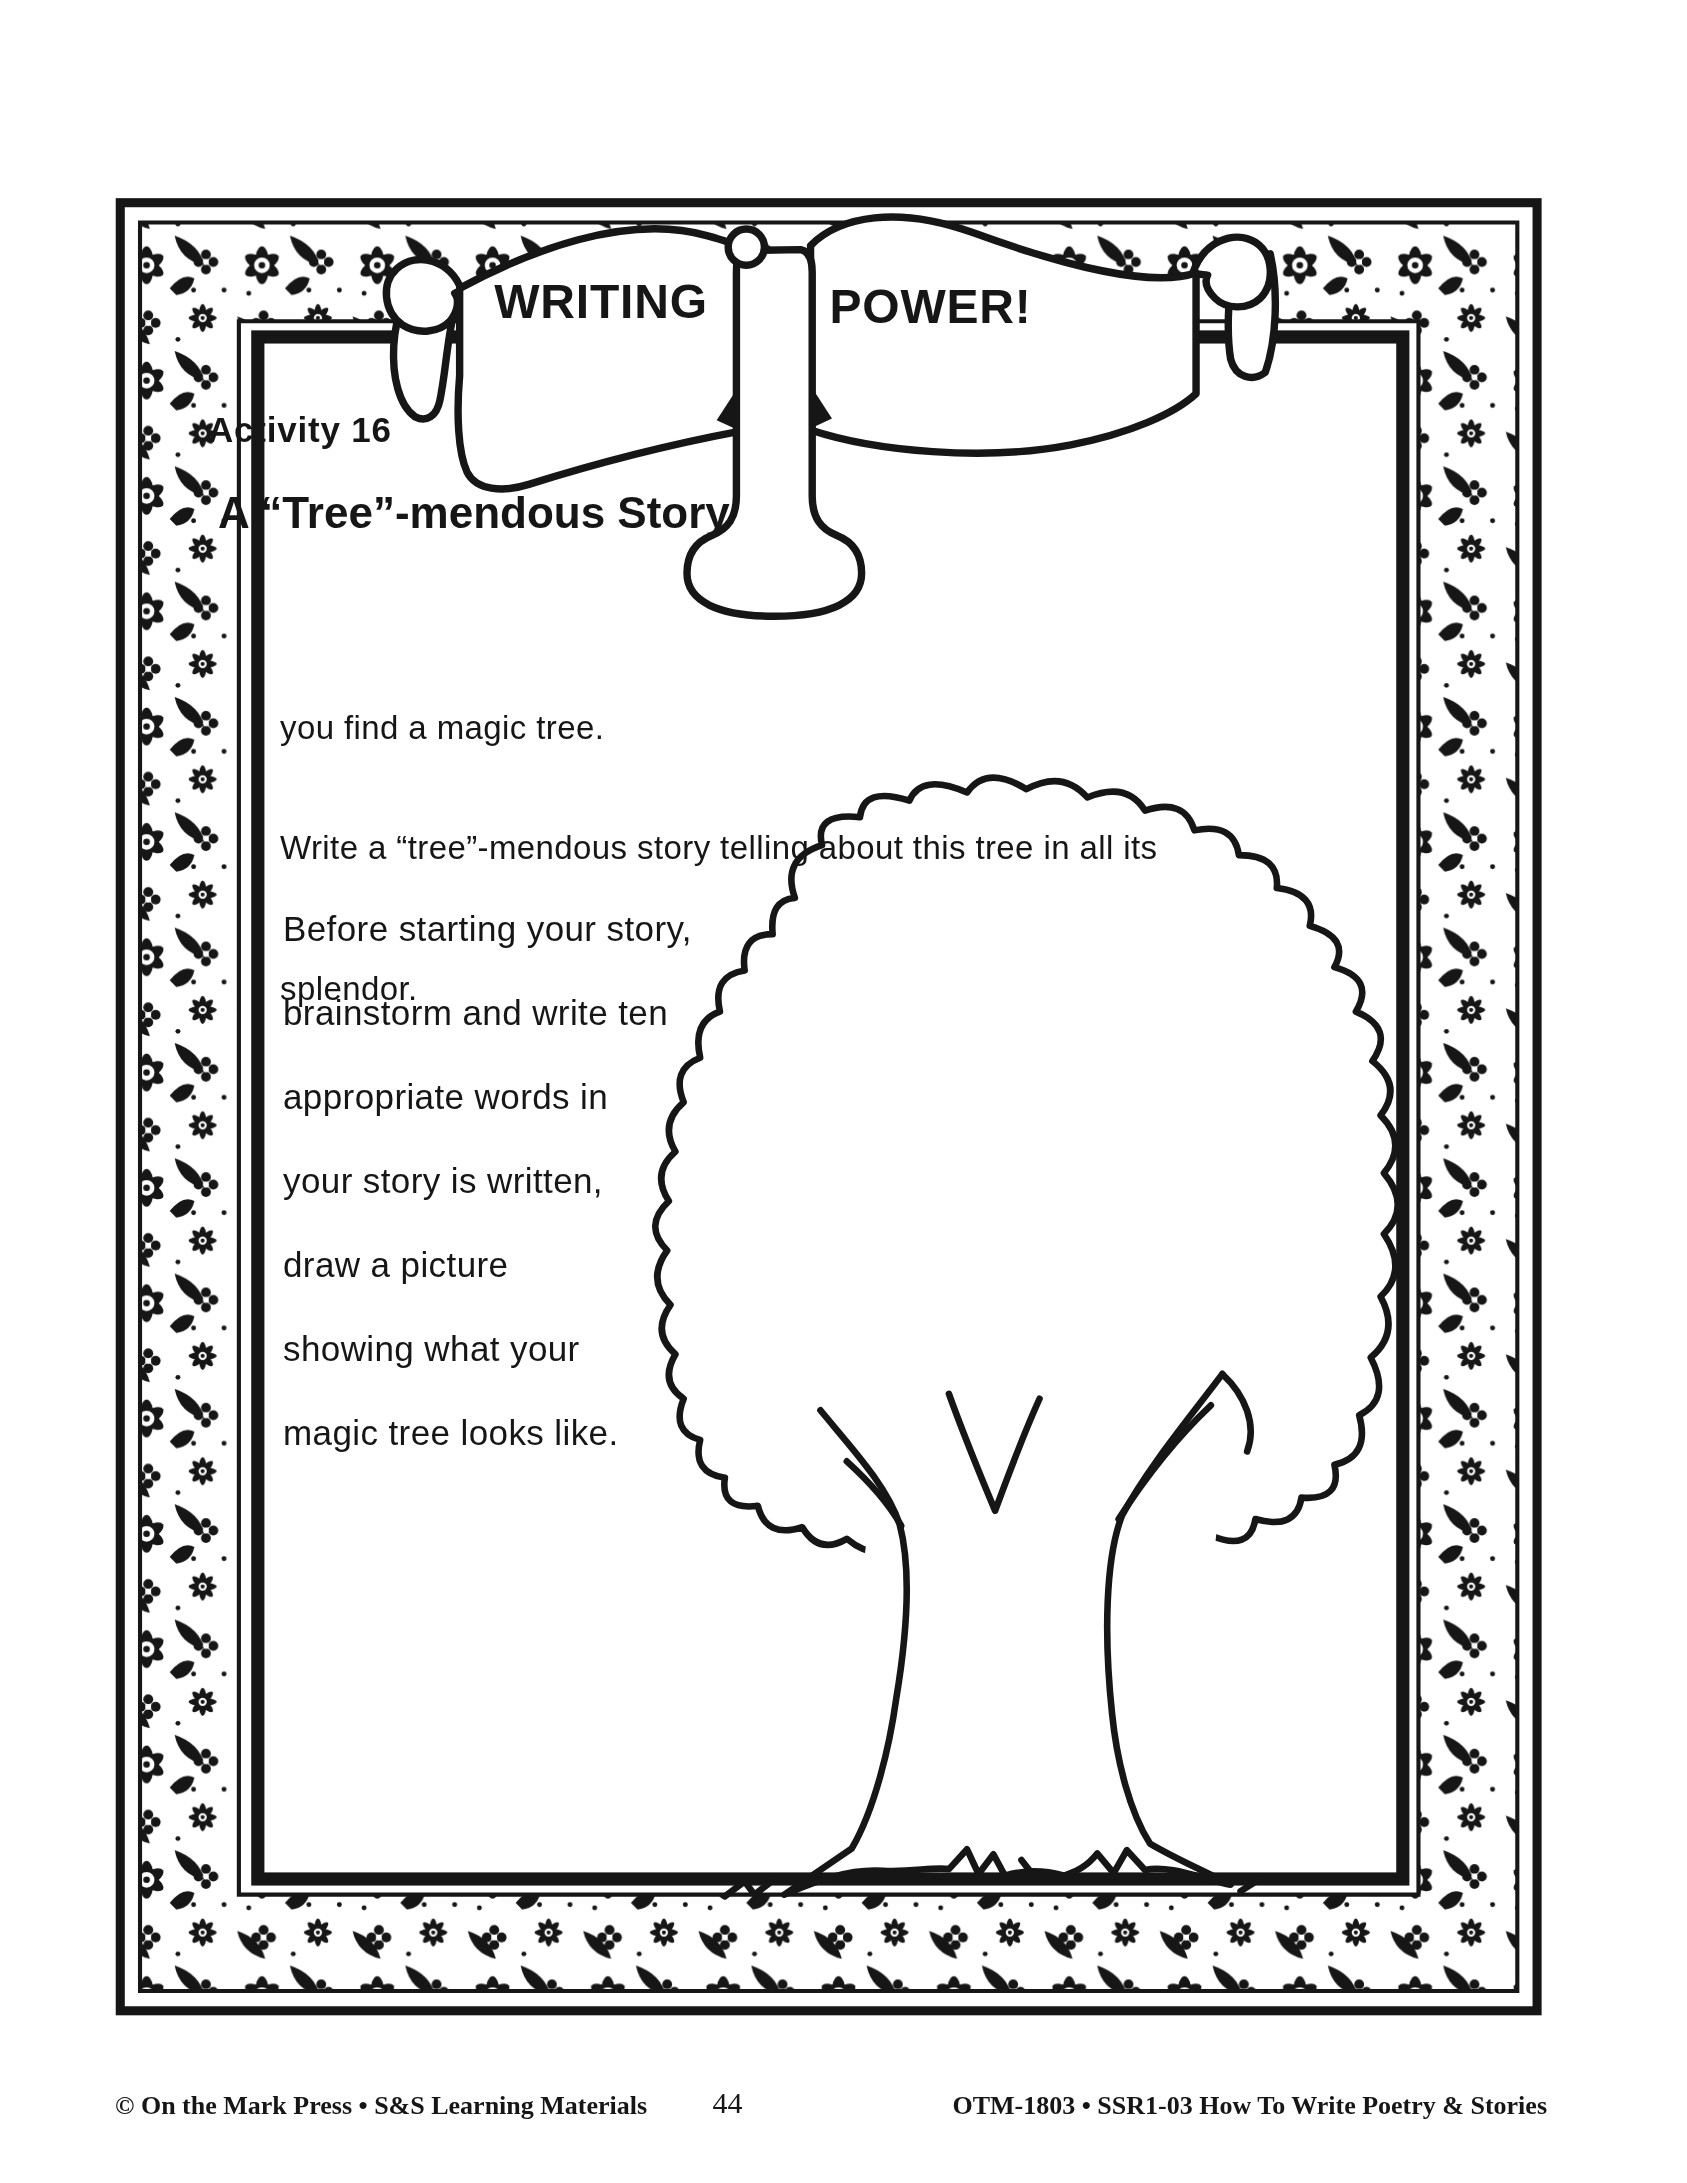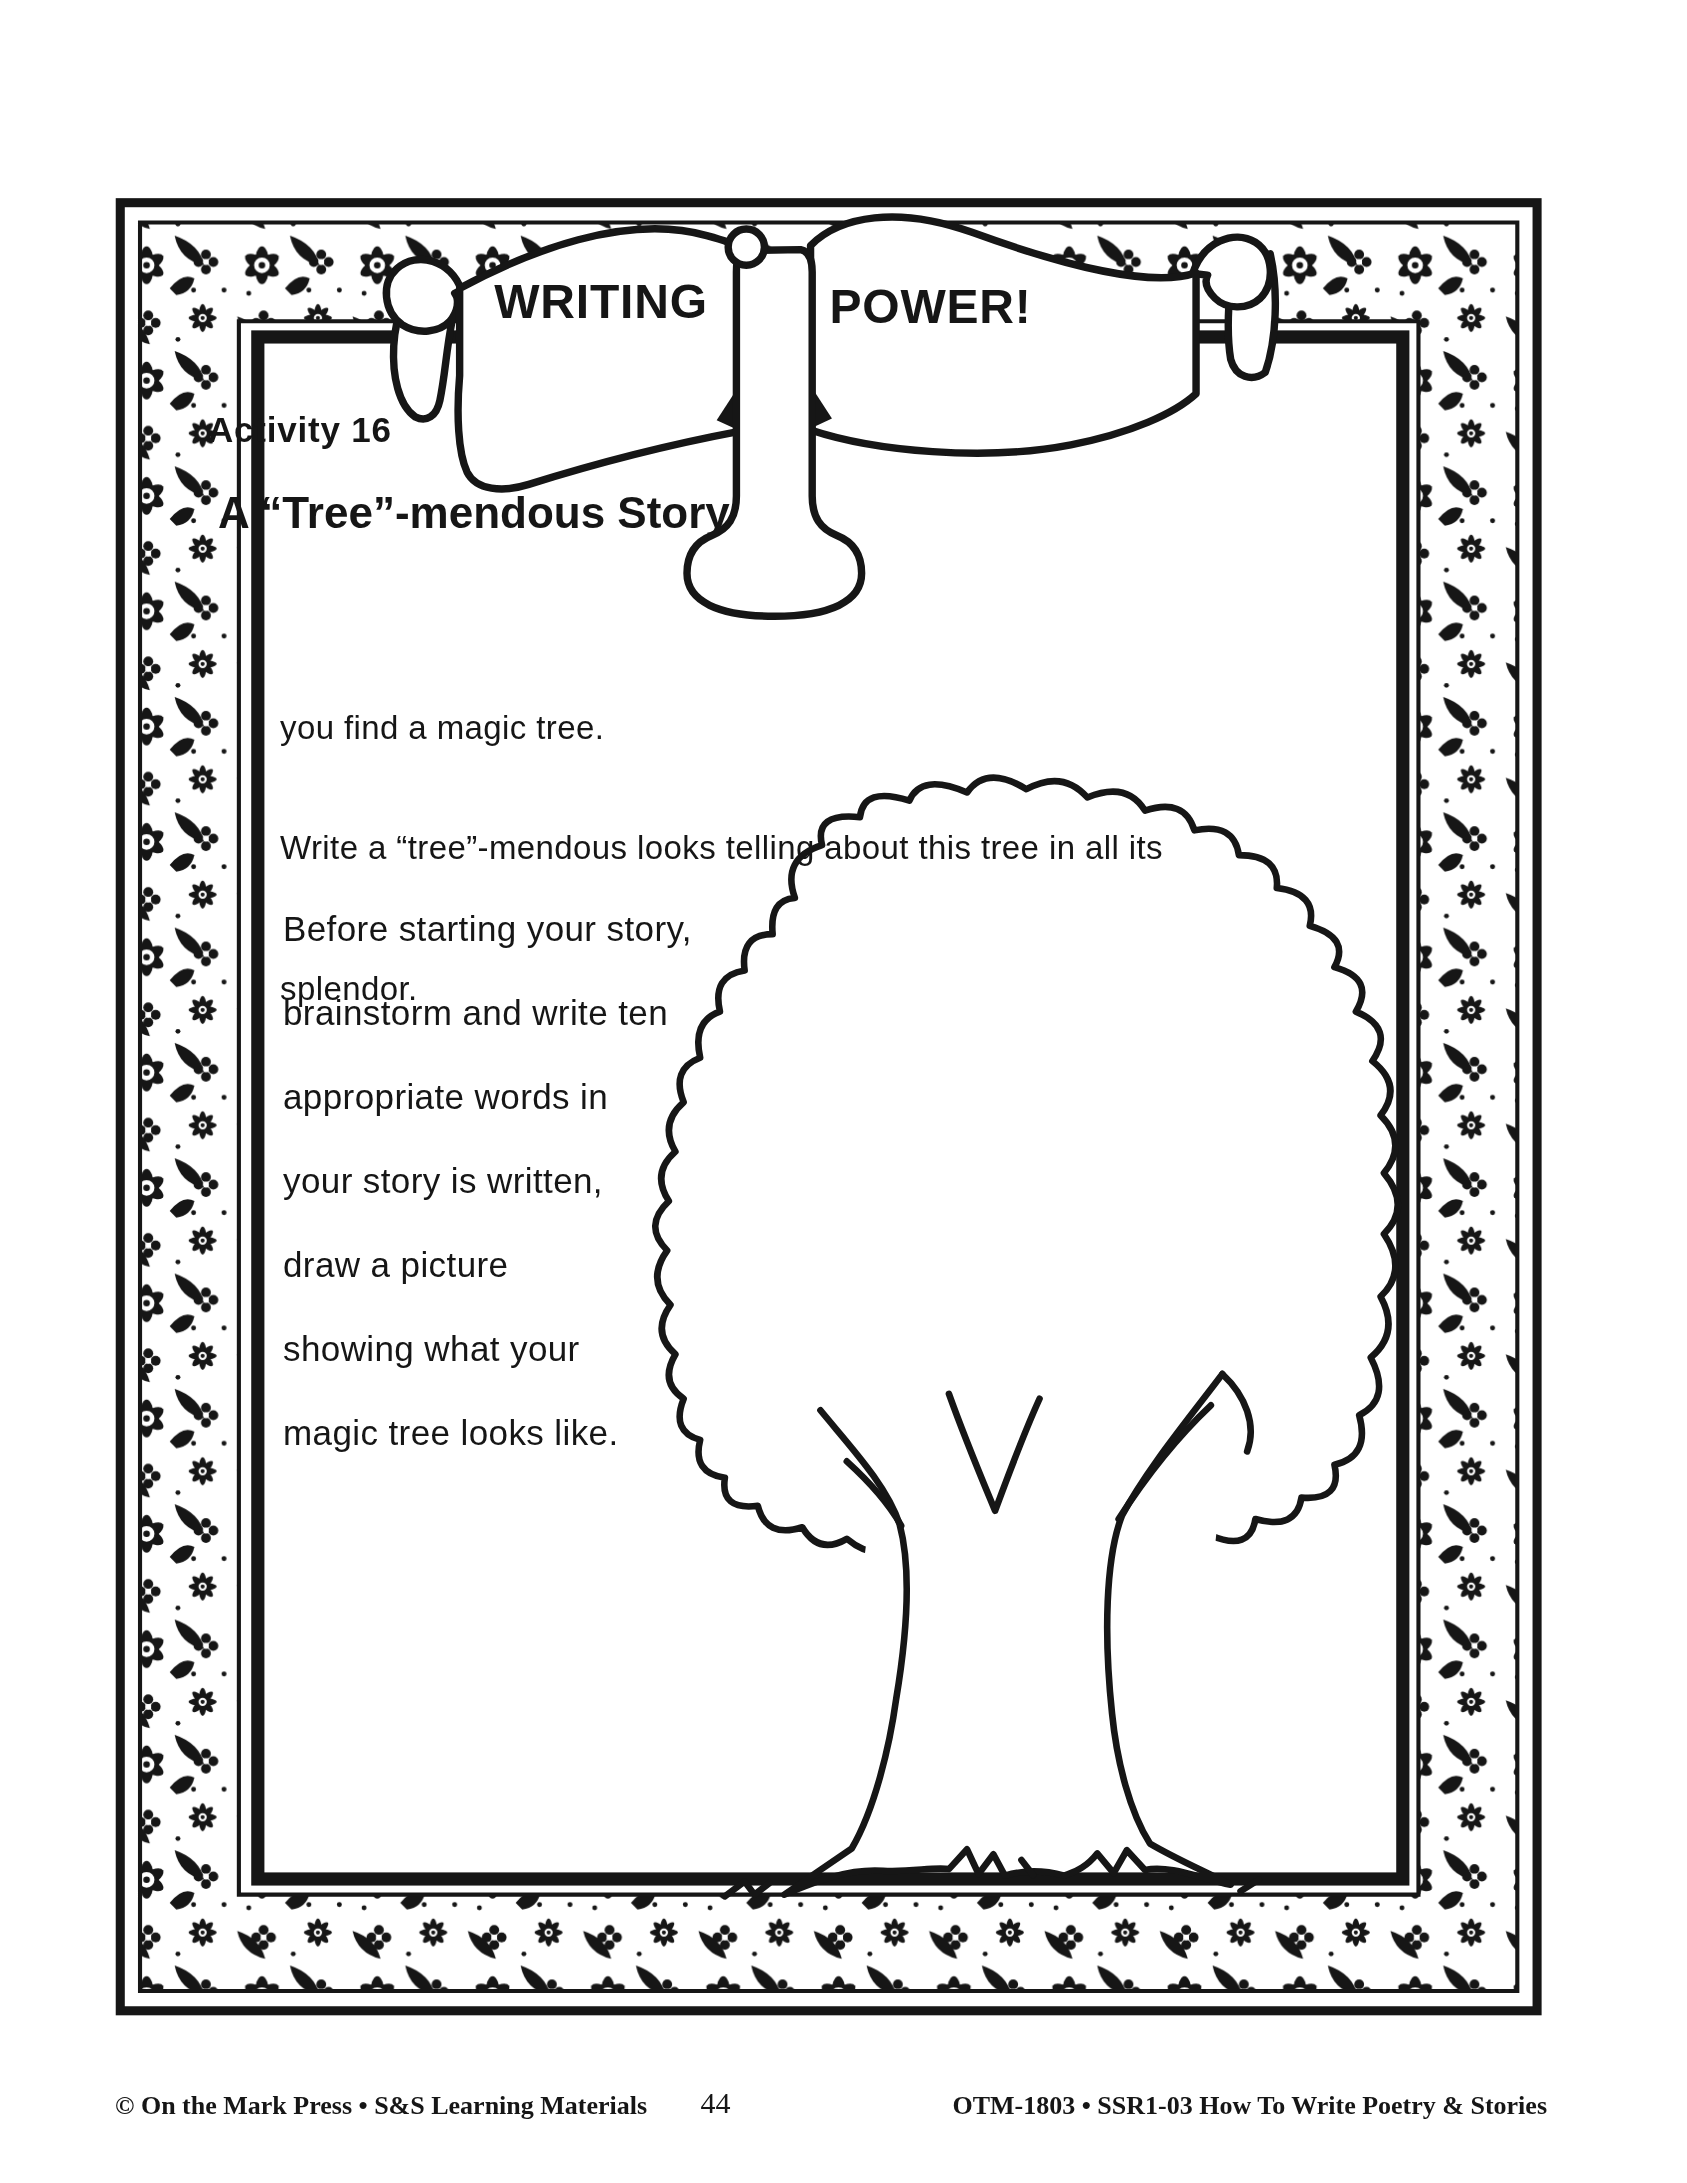--- a/index.html
+++ b/index.html
@@ -9,21 +9,21 @@
   .ink-fill{fill:var(--ink,#161616);}
   .paper-fill{fill:var(--paper,#ffffff);}
   .txt{position:absolute;white-space:pre;color:var(--ink,#161616);}
   .banner-word{font-weight:bold;font-size:48px;line-height:51px;letter-spacing:0.8px;text-align:center;margin-top:24px;}
   .activity{font-weight:bold;font-size:35px;line-height:40px;letter-spacing:0.8px;width:1145px;left:208px;top:410px;}
   .title{font-weight:bold;font-size:44px;line-height:49px;text-align:left;width:1145px;left:218px;top:488px;}
   .para{font-size:33px;line-height:47px;letter-spacing:0.4px;}
   .sidebar-line{font-size:35px;line-height:54px;letter-spacing:0.4px;}
   .footer{font-family:"Liberation Serif","DejaVu Serif",serif;font-weight:bold;font-size:26px;}
   .pagenum{font-family:"Liberation Serif","DejaVu Serif",serif;font-size:30px;font-weight:normal;
-           width:1431px;text-align:center;left:0;top:2086px;}
+           width:1431px;text-align:center;left:12px;top:2086px;}
 </style>
 </head>
 <body>
 
 <svg class="layer" width="1687" height="2183" viewBox="0 0 2048 2650">
   <defs>
     <pattern id="flor" width="140" height="140" patternUnits="userSpaceOnUse">
       <rect class="paper-fill" width="140" height="140"></rect>
       <g class="ink-fill">
         <g transform="translate(38,42)">
@@ -129,21 +129,21 @@
 <div class="txt banner-word" style="left:807px;top:257px;width:247px;">POWER!</div>
 
 <div class="txt activity">Activity 16</div>
 <div class="txt title">A “Tree”-mendous Story</div>
 
 <div class="txt para" style="left:280px;top:610px;">
   <div>you find a magic tree.</div>
 </div>
 
 <div class="txt para" style="left:280px;top:730px;">
-  <div>Write a “tree”-mendous looks telling about this tree in all its</div>
+  <div>Write a “tree”-mendous story telling about this tree in all its</div>
   <div>splendor.</div>
 </div>
 
 <div class="txt" style="left:283px;top:872px;">
   <div class="sidebar-line">Before starting your story,</div>
   <div class="sidebar-line">brainstorm and write ten</div>
   <div class="sidebar-line">appropriate words in</div>
   <div class="sidebar-line">your story is written,</div>
   <div class="sidebar-line">draw a picture</div>
   <div class="sidebar-line">showing what your</div>

